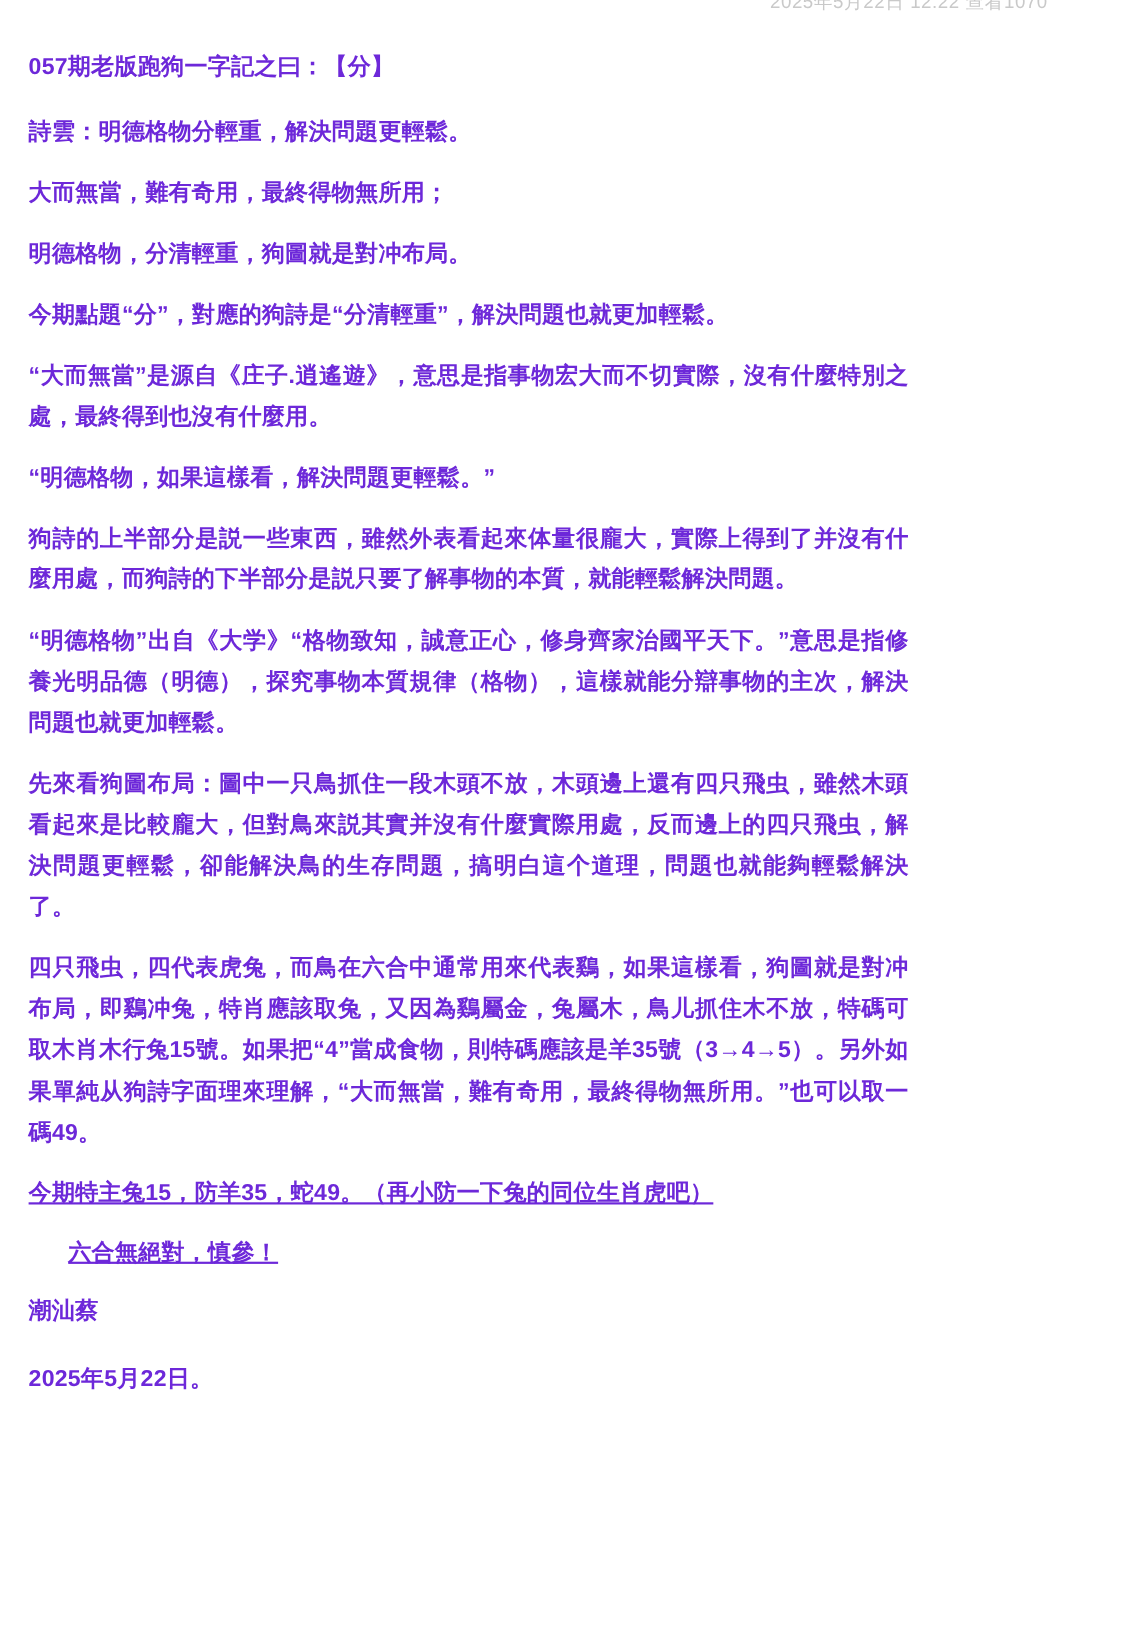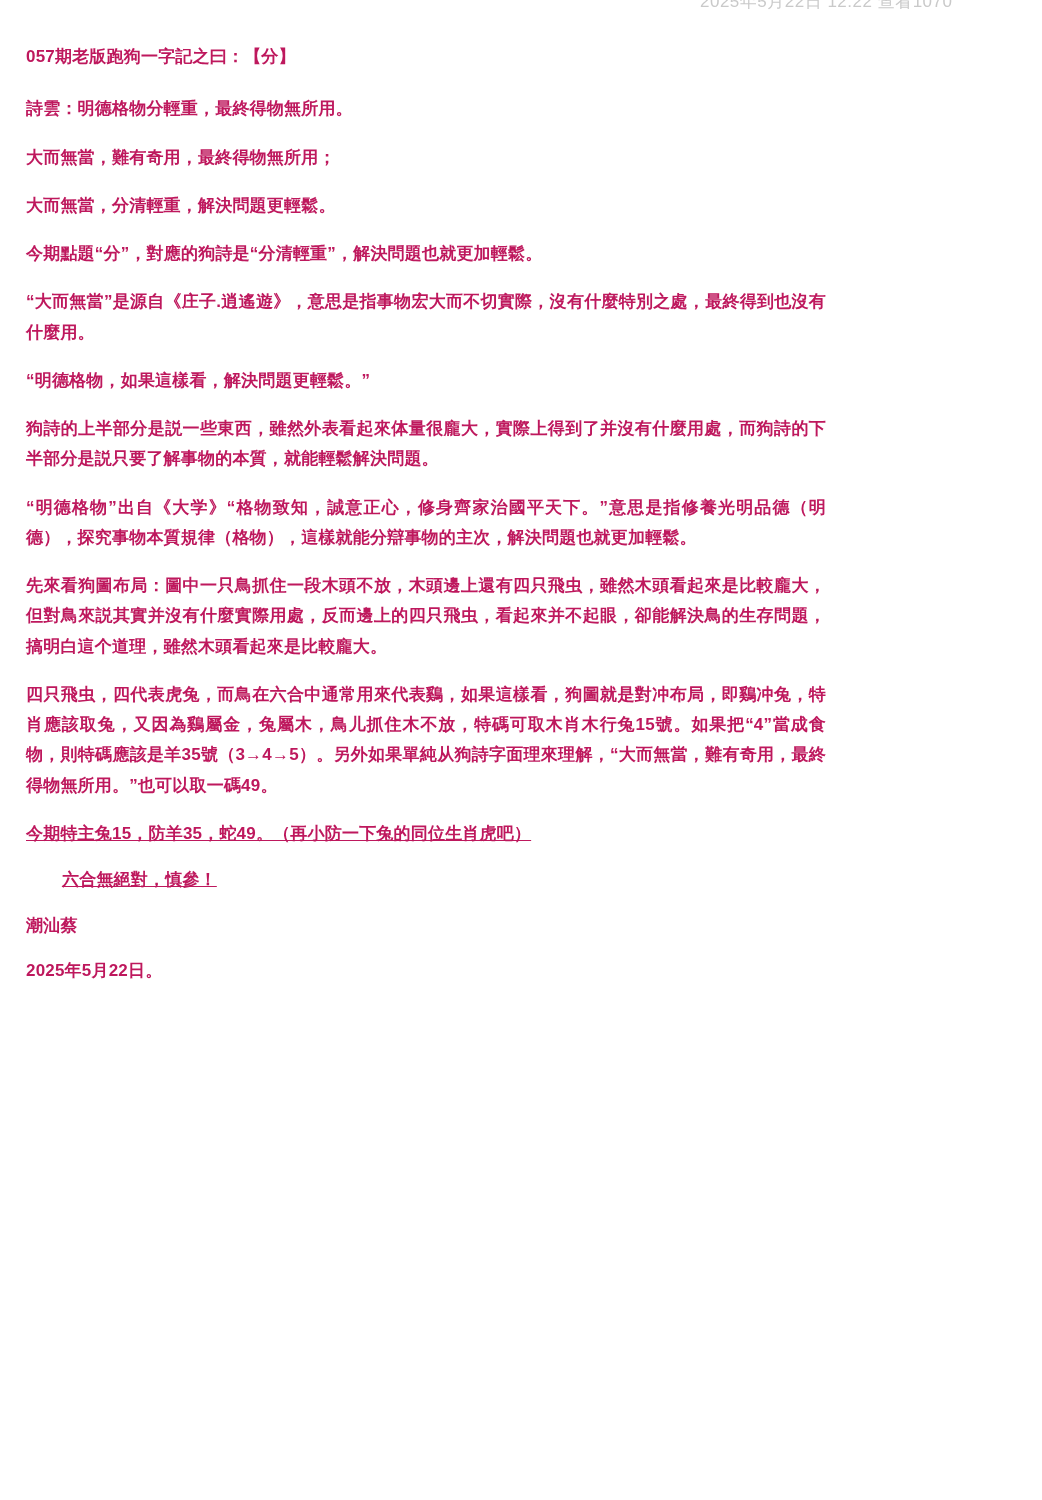--- a/index.html
+++ b/index.html
@@ -39,77 +39,77 @@
     color: #c9c9c9;
     white-space: nowrap;
     letter-spacing: 0.5px;
   }
   .doc {
     position: relative;
     padding-top: 12px;
   }
   p.para {
     margin: 0 0 18px 0;
-    font-size: 17px;
+    font-size: 21px;
     font-weight: bold;
     line-height: 1.78;
     letter-spacing: 0.2px;
     text-align: justify;
-    color: #be185d;
+    color: #6d28d9;
     word-break: break-word;
   }
   p.para.title {
     margin-bottom: 22px;
   }
   p.para.tight {
     margin-bottom: 16px;
     text-decoration: underline;
   }
   p.para.lead-space {
     padding-left: 8px;
     margin-left: 28px;
   }
   p.para.signature {
-    margin-bottom: 14px;
+    margin-bottom: 25px;
   }
   p.para.date {
     margin-bottom: 12px;
   }
 </style>
 </head>
 <body>
 
 <div class="page">
 
   <div class="watermark-strip">
     <div class="watermark-text">2025年5月22日 12:22 查看1070</div>
   </div>
 
   <div class="doc">
 
     <p class="para title">057期老版跑狗一字記之曰：【分】</p>
 
-    <p class="para">詩雲：明德格物分輕重，最終得物無所用。</p>
+    <p class="para">詩雲：明德格物分輕重，解決問題更輕鬆。</p>
 
     <p class="para">大而無當，難有奇用，最終得物無所用；</p>
 
-    <p class="para">大而無當，分清輕重，解決問題更輕鬆。</p>
+    <p class="para">明德格物，分清輕重，狗圖就是對冲布局。</p>
 
     <p class="para">今期點題“分”，對應的狗詩是“分清輕重”，解決問題也就更加輕鬆。</p>
 
 
     <p class="para">“大而無當”是源自《庄子.逍遙遊》，意思是指事物宏大而不切實際，沒有什麼特別之處，最終得到也沒有什麼用。</p>
 
     <p class="para">“明德格物，如果這樣看，解決問題更輕鬆。”</p>
 
     <p class="para">狗詩的上半部分是説一些東西，雖然外表看起來体量很龐大，實際上得到了并沒有什麼用處，而狗詩的下半部分是説只要了解事物的本質，就能輕鬆解決問題。</p>
 
     <p class="para">“明德格物”出自《大学》“格物致知，誠意正心，修身齊家治國平天下。”意思是指修養光明品德（明德），探究事物本質規律（格物），這樣就能分辯事物的主次，解決問題也就更加輕鬆。</p>
 
-    <p class="para">先來看狗圖布局：圖中一只鳥抓住一段木頭不放，木頭邊上還有四只飛虫，雖然木頭看起來是比較龐大，但對鳥來説其實并沒有什麼實際用處，反而邊上的四只飛虫，看起來并不起眼，卻能解決鳥的生存問題，搞明白這个道理，雖然木頭看起來是比較龐大。</p>
+    <p class="para">先來看狗圖布局：圖中一只鳥抓住一段木頭不放，木頭邊上還有四只飛虫，雖然木頭看起來是比較龐大，但對鳥來説其實并沒有什麼實際用處，反而邊上的四只飛虫，解決問題更輕鬆，卻能解決鳥的生存問題，搞明白這个道理，問題也就能夠輕鬆解決了。</p>
 
     <p class="para">四只飛虫，四代表虎兔，而鳥在六合中通常用來代表鷄，如果這樣看，狗圖就是對冲布局，即鷄冲兔，特肖應該取兔，又因為鷄屬金，兔屬木，鳥儿抓住木不放，特碼可取木肖木行兔15號。如果把“4”當成食物，則特碼應該是羊35號（3→4→5）。另外如果單純从狗詩字面理來理解，“大而無當，難有奇用，最終得物無所用。”也可以取一碼49。</p>
 
     <p class="para tight">今期特主兔15，防羊35，蛇49。（再小防一下兔的同位生肖虎吧）</p>
 
     <p class="para tight lead-space"> 六合無絕對，慎參！</p>
 
     <p class="para signature">潮汕蔡</p>
 
     <p class="para date">2025年5月22日。</p>

